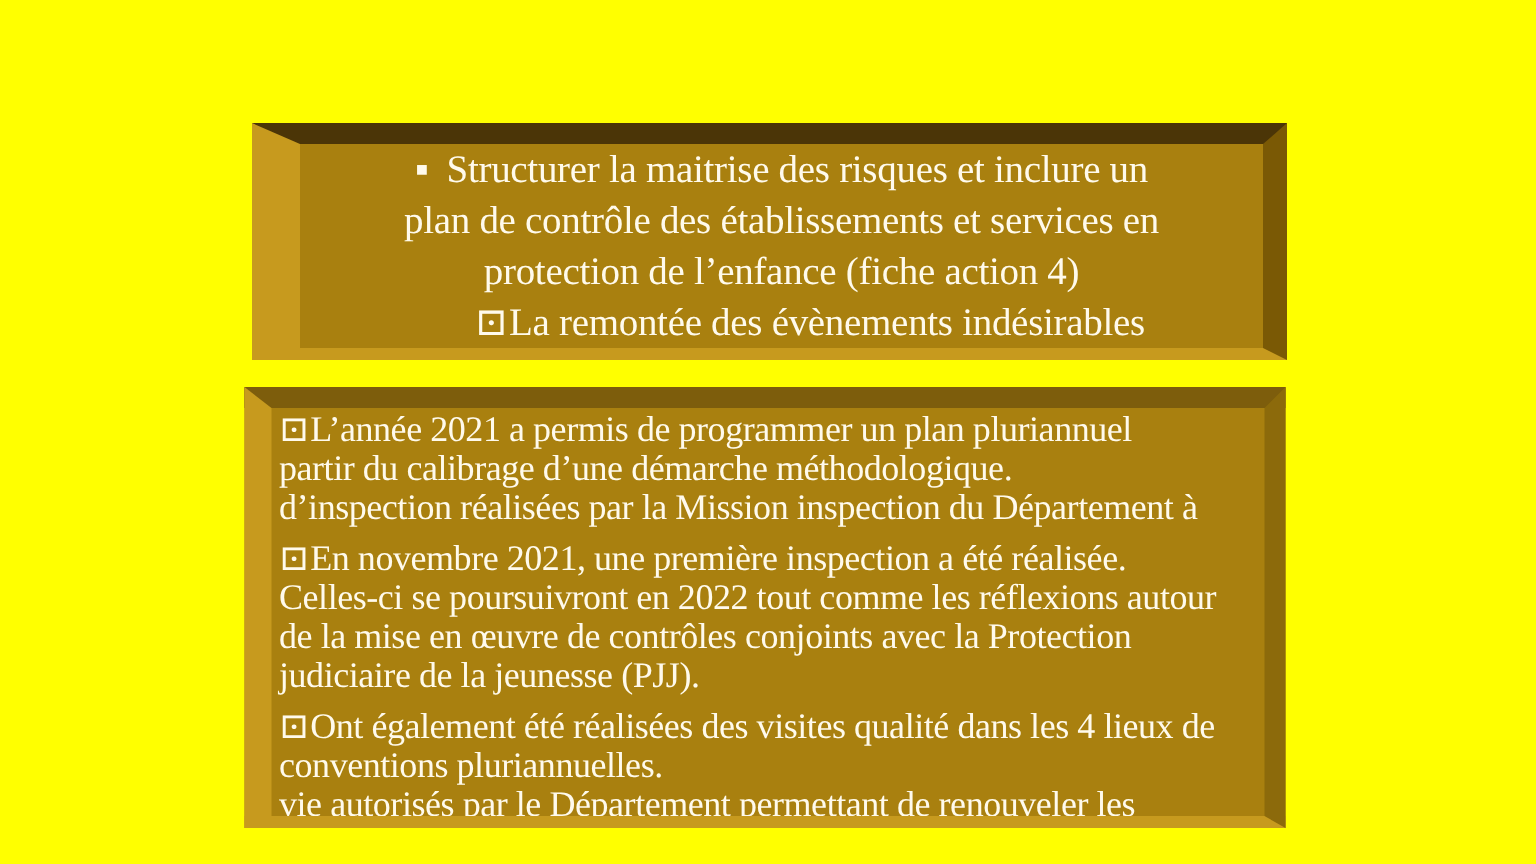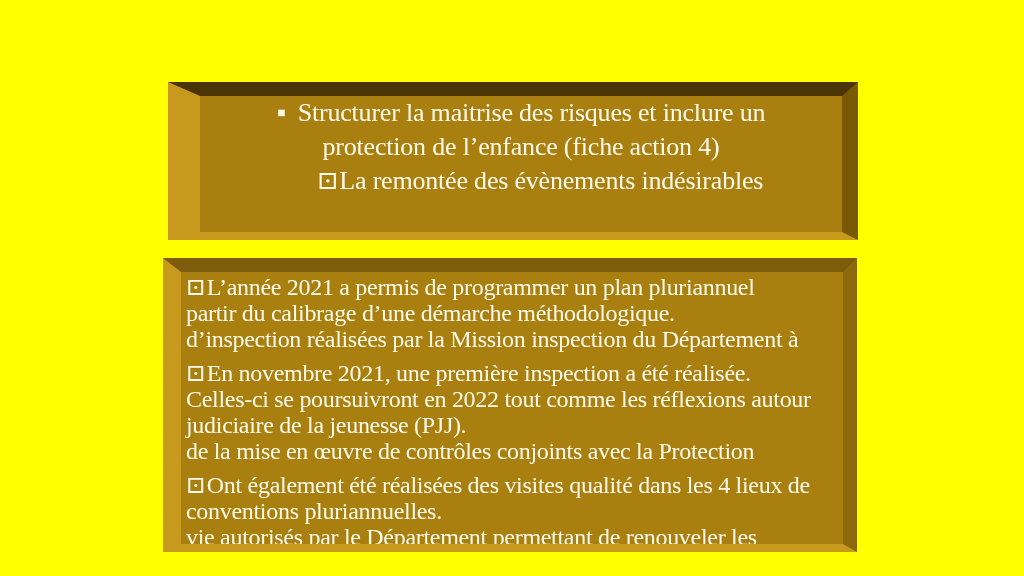--- a/index.html
+++ b/index.html
@@ -62,38 +62,39 @@
 </style>
 </head>
 <body>
 
 <div class="slide">
 
 
   <div class="box box1">
     <div class="para para1">
       <div class="line"><span class="bullet bullet-gap">▪</span><span>Structurer la maitrise des risques et inclure un</span></div>
+      <div class="line">plan de contrôle des établissements et services en</div>
       <div class="line">protection de l’enfance (fiche action 4)</div>
     </div>
     <div class="para para2">
       <span class="bullet bullet-tight">⊡</span><span>La remontée des évènements indésirables</span>
     </div>
   </div>
 
   <div class="box box2">
     <div class="para">
       <div class="line"><span class="bullet bullet-tight">⊡</span><span>L’année 2021 a permis de programmer un plan pluriannuel</span></div>
       <div class="line">partir du calibrage d’une démarche méthodologique.</div>
       <div class="line">d’inspection réalisées par la Mission inspection du Département à</div>
     </div>
     <div class="para">
       <div class="line"><span class="bullet bullet-tight">⊡</span><span>En novembre 2021, une première inspection a été réalisée.</span></div>
       <div class="line">Celles-ci se poursuivront en 2022 tout comme les réflexions autour</div>
+      <div class="line">de la mise en œuvre de contrôles conjoints avec la Protection</div>
       <div class="line">judiciaire de la jeunesse (PJJ).</div>
-      <div class="line">de la mise en œuvre de contrôles conjoints avec la Protection</div>
     </div>
     <div class="para">
       <div class="line"><span class="bullet bullet-tight">⊡</span><span>Ont également été réalisées des visites qualité dans les 4 lieux de</span></div>
       <div class="line">conventions pluriannuelles.</div>
       <div class="line">vie autorisés par le Département permettant de renouveler les</div>
     </div>
   </div>
 
 </div>
 

